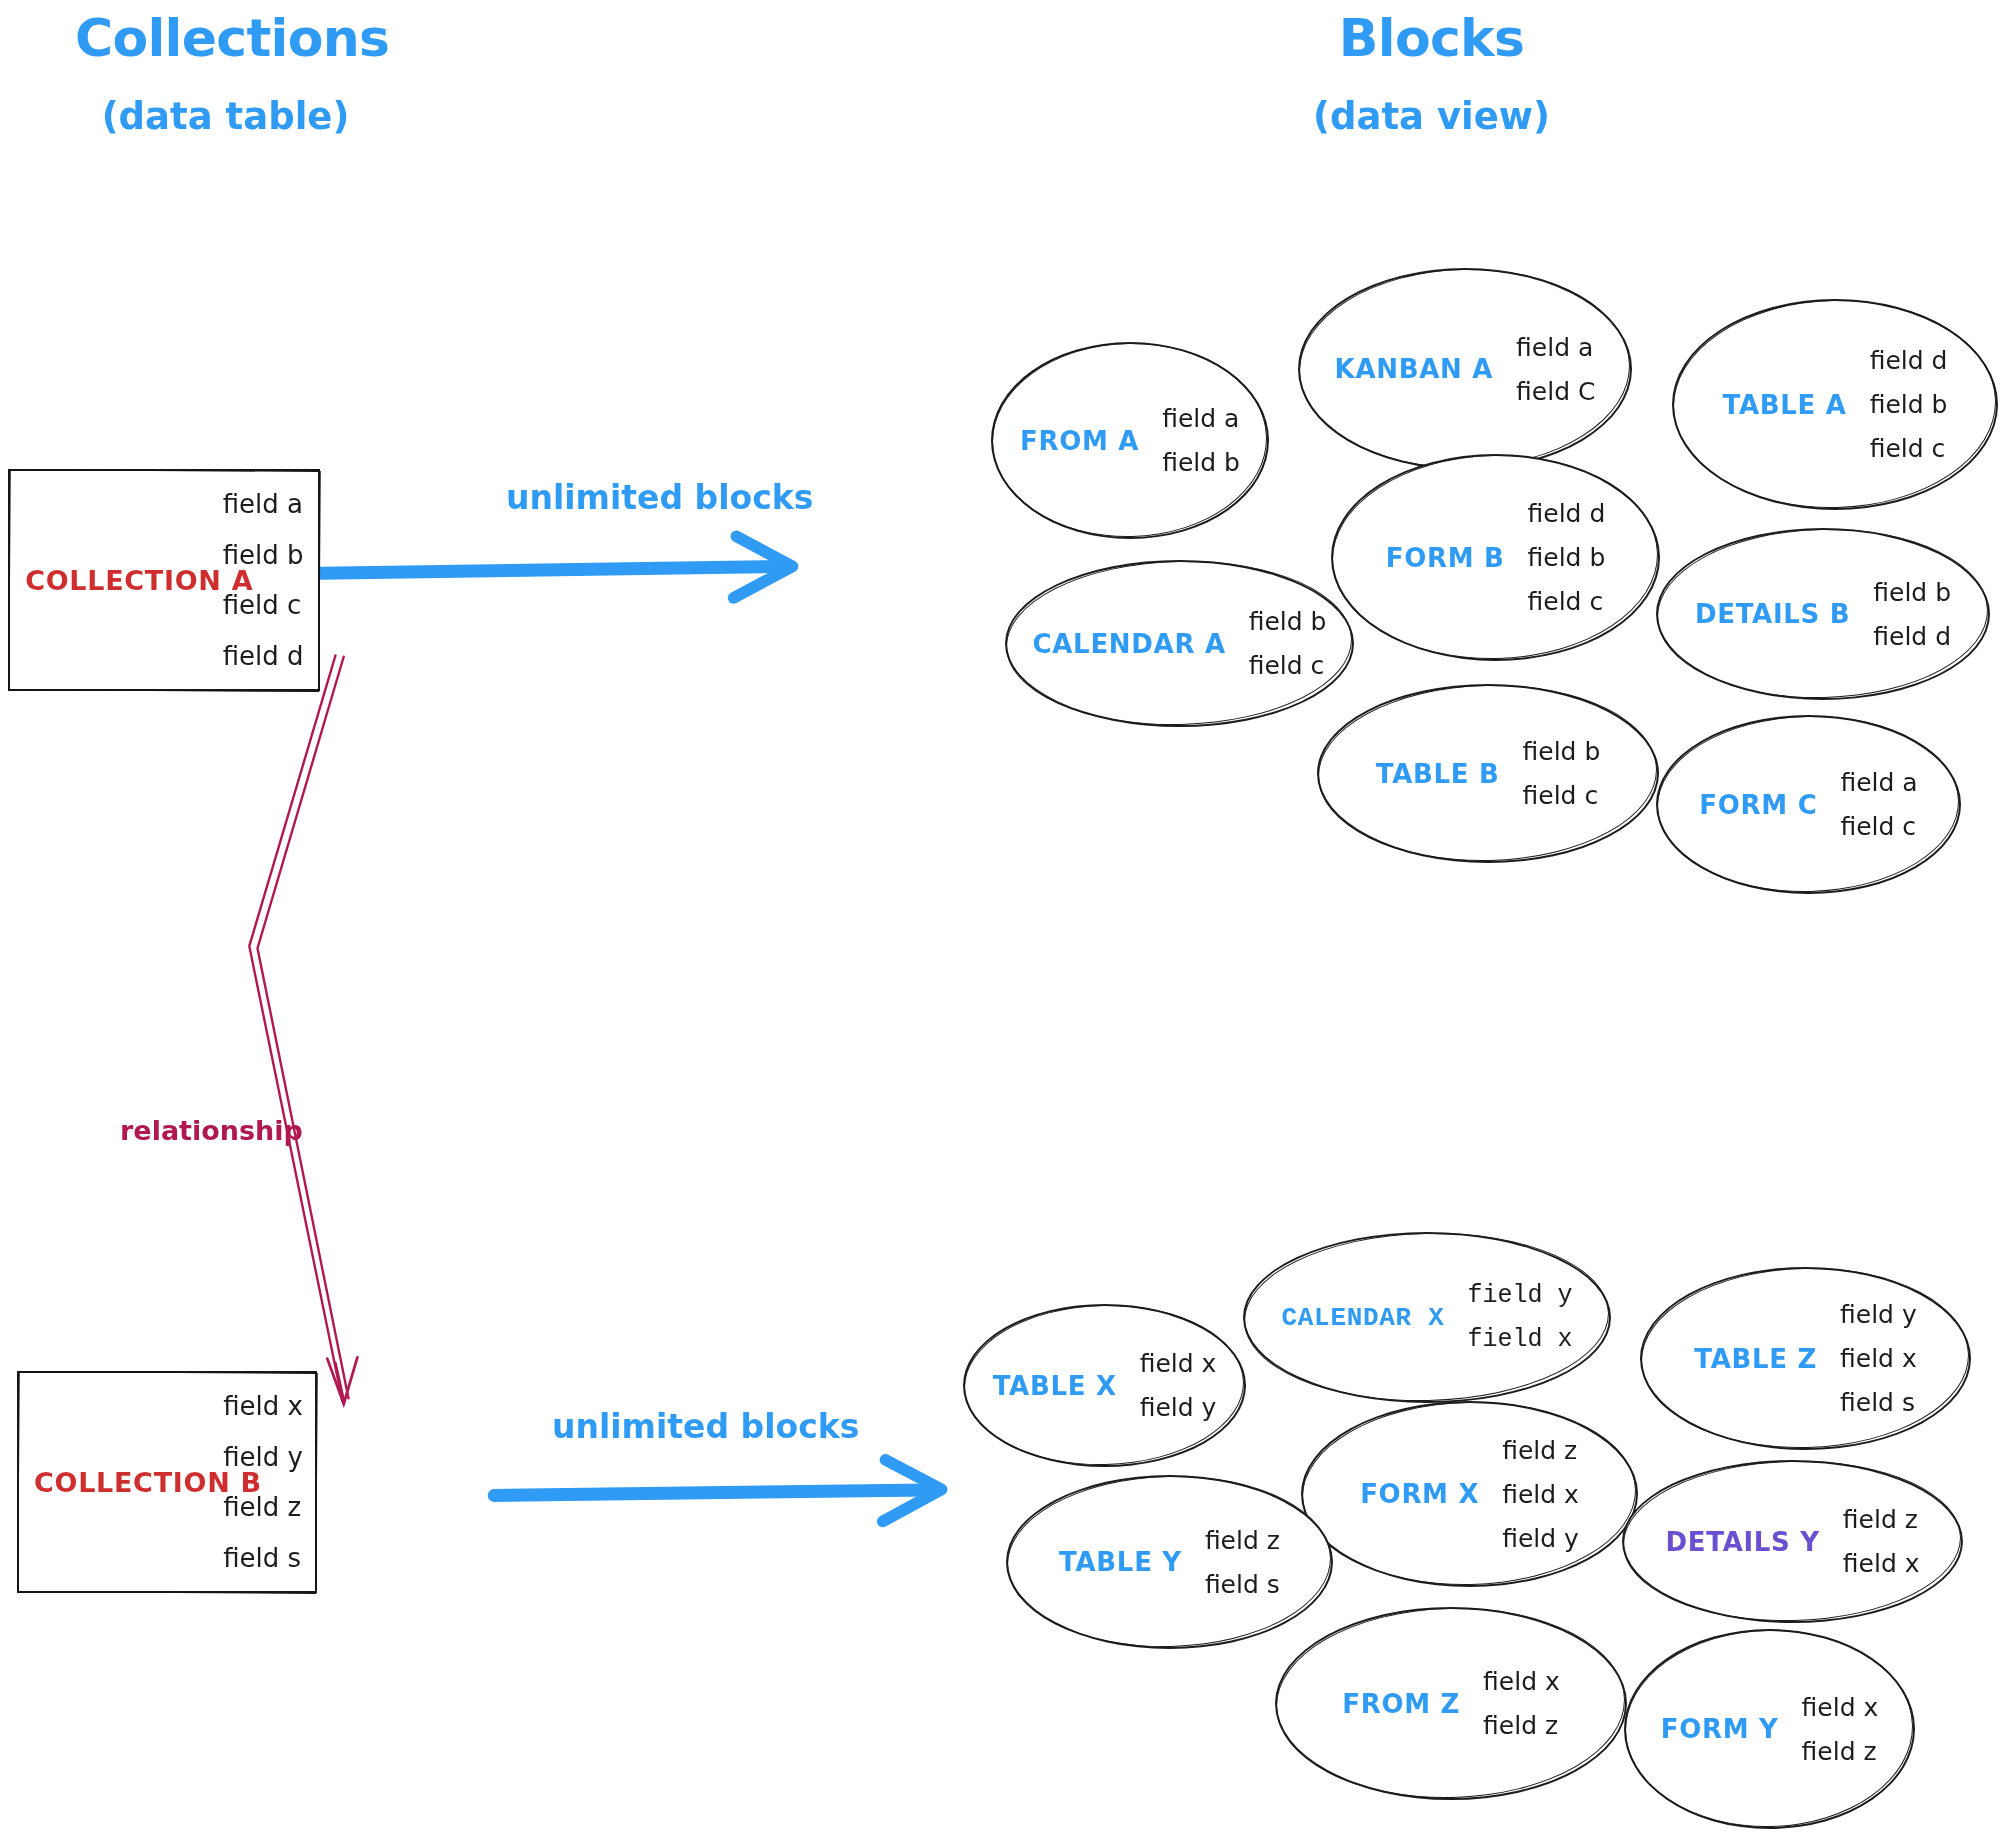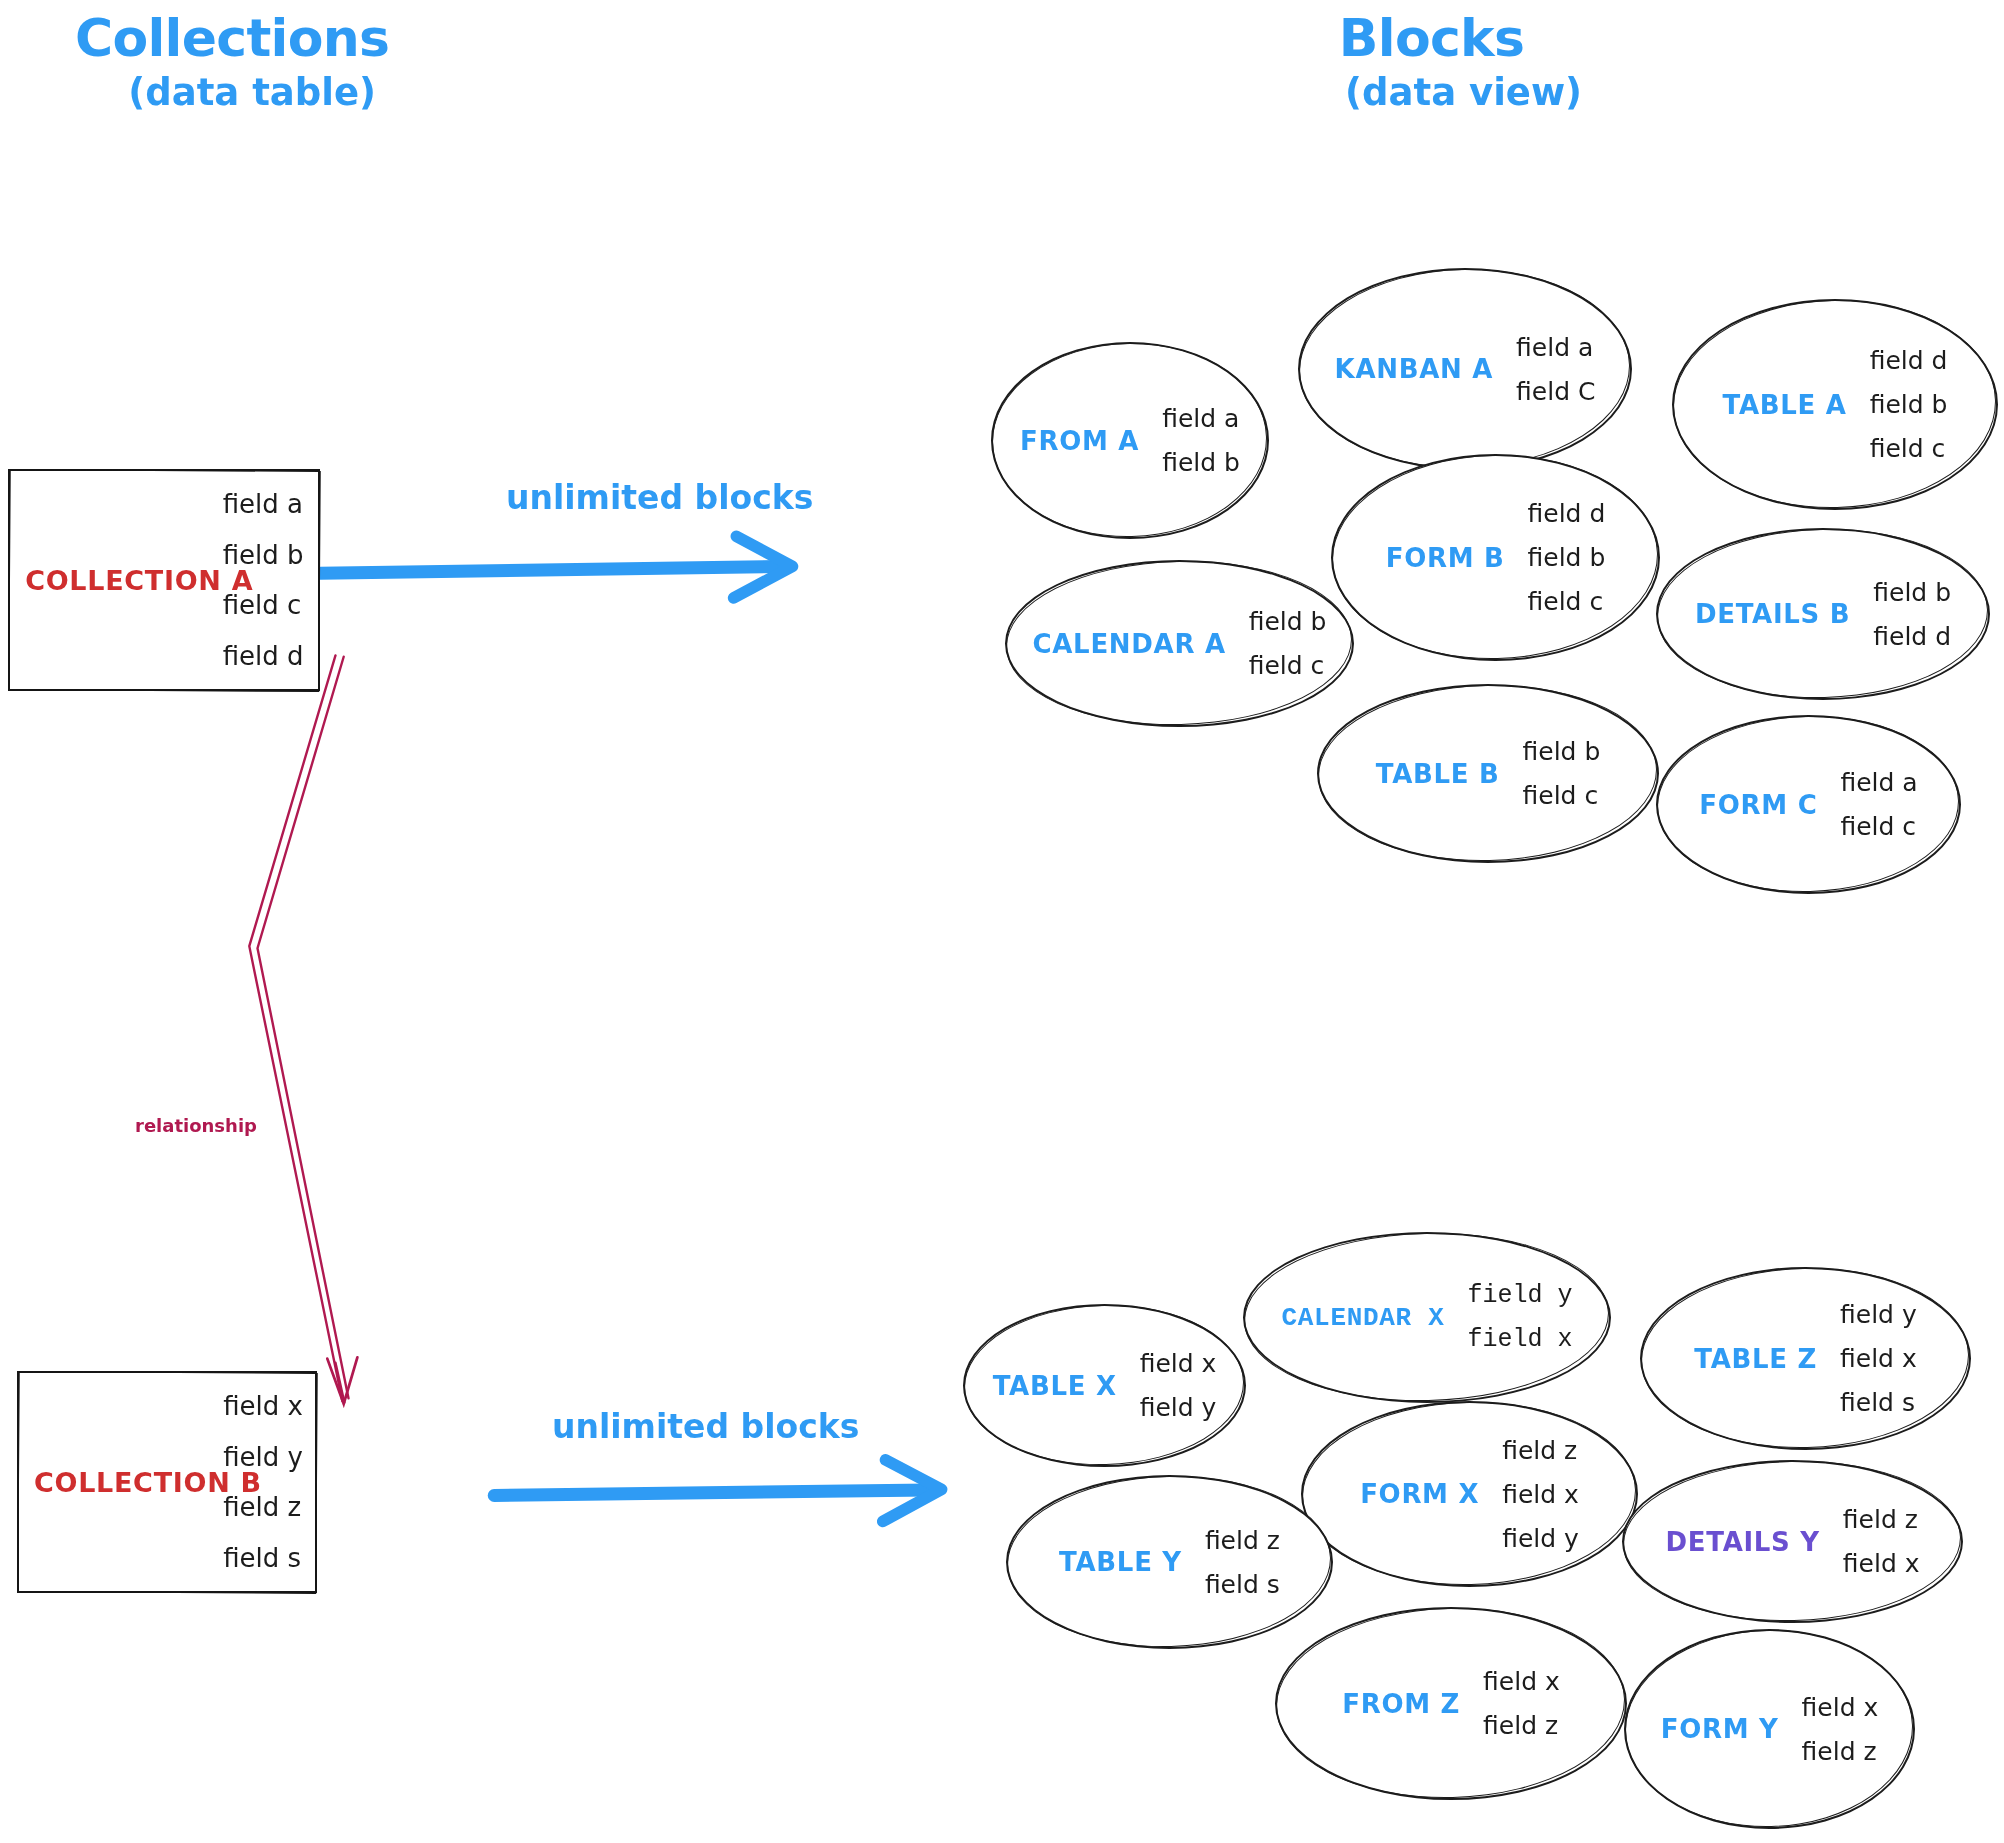--- a/index.html
+++ b/index.html
@@ -5,38 +5,38 @@
   html,body{margin:0;padding:0;background:#ffffff;}
   .canvas{position:relative;width:2005px;height:1843px;background:#ffffff;overflow:hidden;
           font-family:"DejaVu Sans","Liberation Sans",sans-serif;color:#1c1c1c;}
   .wires{position:absolute;left:0;top:0;width:2005px;height:1843px;pointer-events:none;}
 
   
   .hgroup{position:absolute;text-align:center;color:#2f9bf4;}
   .hgroup.left{left:75px;top:9.6px;width:301px;}
   .hgroup.right{left:1281px;top:9.6px;width:301px;}
   .h1{font-size:52px;font-weight:700;letter-spacing:-0.7px;line-height:1.1;}
-  .h2{font-size:37px;font-weight:600;margin-top:4px;text-align:right;}
+  .h2{font-size:37px;font-weight:600;margin-top:28px;}
 
   
   .colbox{position:absolute;background:#fff;border:2.7px solid #161616;}
   .colbox::after{content:"";position:absolute;inset:-1.4px;border:1.4px solid #161616;
                  transform:rotate(.4deg);pointer-events:none;}
   .box-a{left:8.2px;top:469px;width:308px;height:218px;}
   .box-b{left:17px;top:1371px;width:296px;height:218px;}
   .colname{position:absolute;left:15px;top:50%;transform:translateY(-50%);
            color:#cf2e2e;font-size:27px;font-weight:700;letter-spacing:0.7px;white-space:nowrap;}
   .colfields{position:absolute;left:69%;top:50%;transform:translateY(-50%);
              display:flex;flex-direction:column;gap:20.5px;font-size:26px;white-space:nowrap;}
 
   
   .alabel{position:absolute;color:#2f9bf4;font-size:33px;font-weight:600;text-align:center;white-space:nowrap;}
   .alabel-1{left:506px;top:478px;width:287px;}
   .alabel-2{left:552px;top:1407px;width:287px;}
-  .rlabel{position:absolute;left:120px;top:1115px;color:#b01950;font-size:18px;font-weight:600;margin-left:15px;}
+  .rlabel{position:absolute;left:120px;top:1115px;color:#b01950;font-size:27px;font-weight:600;}
 
   
   .blk{position:absolute;background:#fff;border:2.1px solid #1c1c1c;border-radius:50%;
        display:flex;align-items:center;justify-content:center;gap:23px;}
   .blk::before{content:"";position:absolute;inset:-0.7px;border:1.4px solid #1c1c1c;border-radius:50%;
                transform:rotate(-1.4deg);pointer-events:none;}
   .blabel{color:#2f9bf4;font-size:26px;font-weight:600;letter-spacing:0.7px;white-space:nowrap;}
   .bfields{display:flex;flex-direction:column;gap:15px;font-size:25px;white-space:nowrap;}
   .b-details-y .blabel{color:#6a4fd0;}
 

